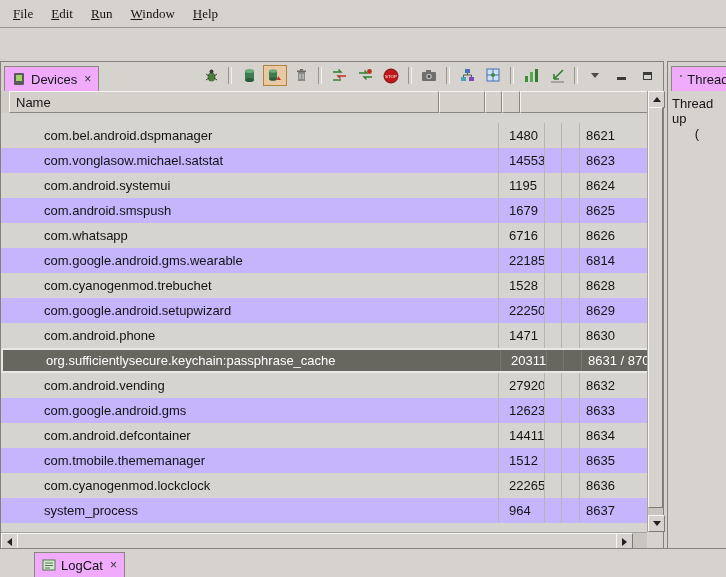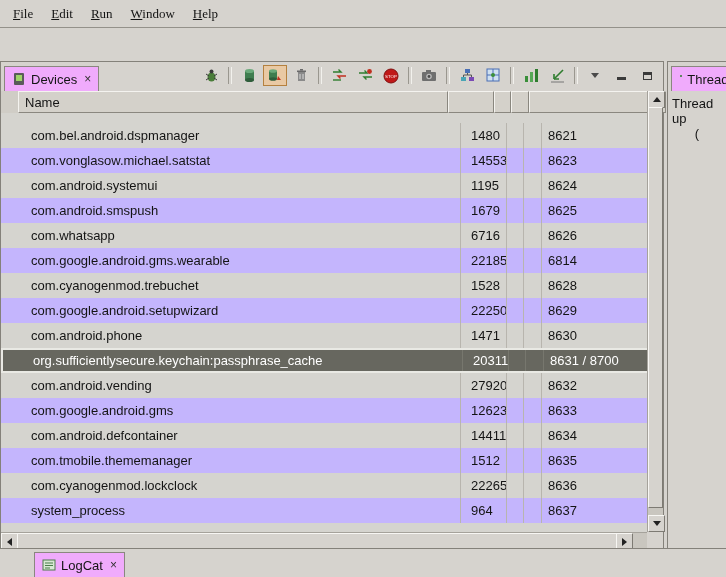--- a/index.html
+++ b/index.html
@@ -35,36 +35,36 @@
   .icon-btn{width:24px;height:21px;display:flex;align-items:center;justify-content:center;margin:0 1px;}
   .icon-btn.active{background:#e9c9a4;border:1px solid #b5813f;box-sizing:border-box;}
   .tsep{width:2px;height:17px;border-left:1px solid #9a978f;border-right:1px solid #f2f1ed;margin:0 4px;}
   .view-menu-tri{width:0;height:0;border-left:4px solid transparent;border-right:4px solid transparent;
                  border-top:5px solid #4a4a4a;}
   .min-glyph{width:9px;height:3px;background:#3a3a3a;margin-top:6px;}
   .max-glyph{width:9px;height:8px;border:1px solid #3a3a3a;border-top:3px solid #3a3a3a;box-sizing:border-box;}
 
   
   .table-wrap{position:absolute;top:29px;left:0;right:0;bottom:0;background:#d0cdc6;}
-  .thead{position:absolute;top:0;left:17px;width:648px;height:22px;display:flex;}
+  .thead{position:absolute;top:0;left:8px;width:648px;height:22px;display:flex;}
   .hcell{box-sizing:border-box;height:22px;background:#d4d1ca;padding:3px 6px;font-size:13px;
          border-top:1px solid #f4f3ef;border-left:1px solid #f4f3ef;
          border-right:1px solid #8a877f;border-bottom:1px solid #8a877f;overflow:hidden;}
   .hc-name{width:430px;}.hc-pid{width:46px;}.hc-e1{width:17px;}.hc-e2{width:18px;}.hc-port{flex:1;}
 
   .rows-viewport{position:absolute;top:22px;left:0;width:648px;bottom:16px;background:#d5d4cf;overflow:hidden;}
   .row-spacer{height:10px;background:#d5d4cf;}
   .trow{display:flex;height:25px;box-sizing:border-box;}
   .trow.light{background:#d5d4cf;}
   .trow.dark{background:#c4b5fd;}
   .trow.selected{background:#67675f;color:#ffffff;border:2px solid #e9e9e4;}
   .cell{box-sizing:border-box;display:flex;align-items:center;border-right:1px solid #b8b5ae;
         overflow:hidden;white-space:nowrap;}
   .trow.selected .cell{border-right-color:#77776e;}
-  .c-name{width:460px;padding-left:30px;}
+  .c-name{width:498px;padding-left:43px;}
   .c-pid{width:46px;padding-left:10px;}
   .c-e1{width:17px;}
   .c-e2{width:18px;}
   .c-port{flex:1;padding-left:6px;border-right:none;}
 
   
   .vscroll{position:absolute;top:0;right:0;width:16px;bottom:16px;background:#c9c6bf;border-left:1px solid #a5a29b;box-sizing:border-box;}
   .hscroll{position:absolute;left:0;bottom:0;height:16px;width:648px;background:#c9c6bf;border-top:1px solid #a5a29b;box-sizing:border-box;}
   .sb-btn{position:absolute;width:15px;height:15px;display:flex;align-items:center;justify-content:center;}
   .arr-up{width:0;height:0;border-left:4px solid transparent;border-right:4px solid transparent;border-bottom:5px solid #222;}

